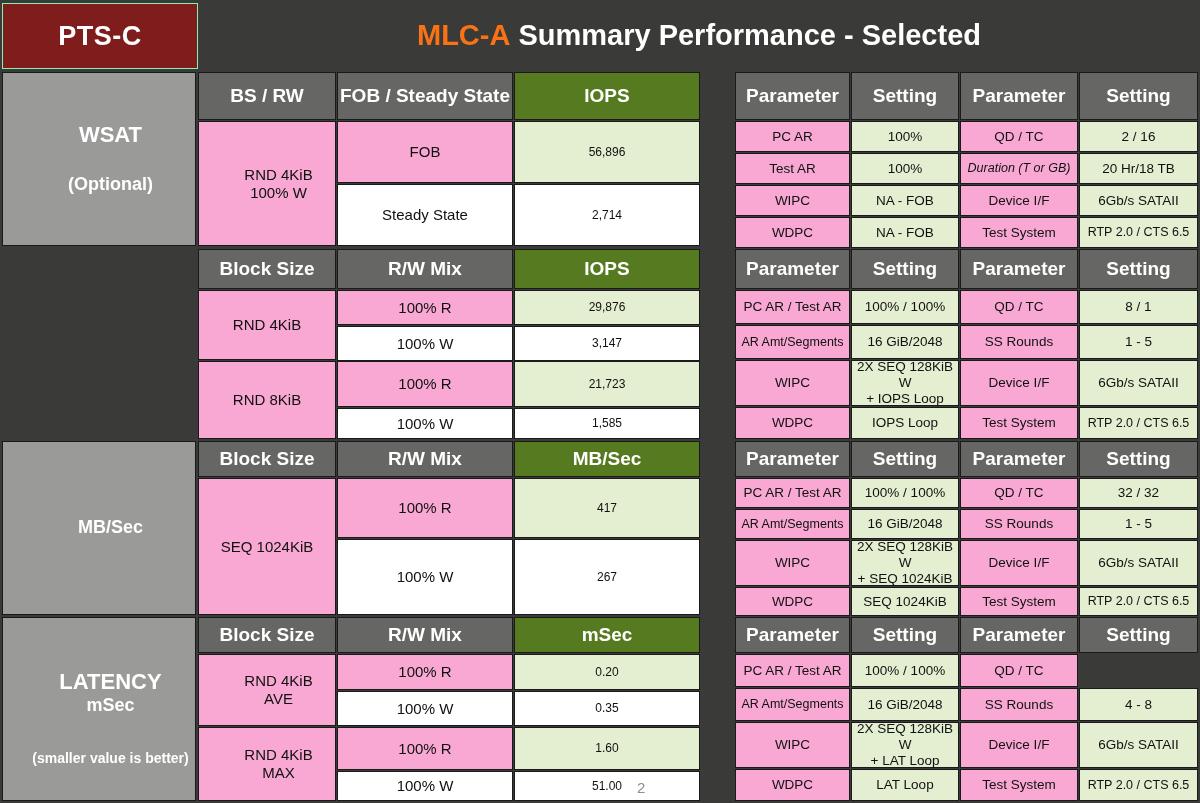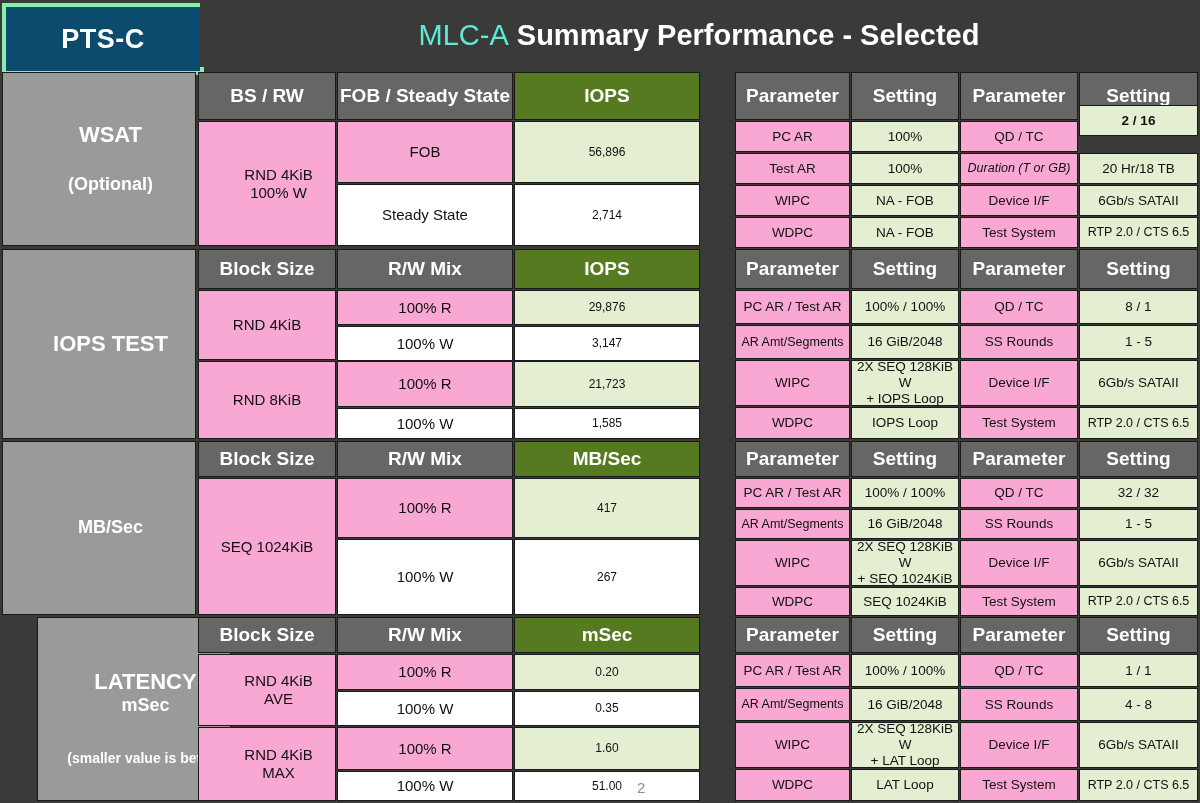--- a/index.html
+++ b/index.html
@@ -8,31 +8,31 @@
     background:#3a3a38;
     font-family:"Liberation Sans", sans-serif;
     overflow:hidden;
   }
   .sheet{position:relative;width:1200px;height:803px;background:#3a3a38;}
 
   
   .titlebar{position:absolute;left:0;top:0;width:1200px;height:70px;}
   .brandcell{
     position:absolute;left:2px;top:3px;width:194px;height:64px;
-    background:#0c4a6e;border:4px solid #86efac;
+    background:#7f1d1d;border:1px solid #86efac;
     display:flex;align-items:center;justify-content:center;
     color:#fff;font-size:27px;font-weight:bold;letter-spacing:.5px;
   }
   .titletext{
     position:absolute;left:200px;top:3px;width:998px;height:64px;
     background:#3a3a38;
     display:flex;align-items:center;justify-content:center;
     white-space:nowrap;
   }
-  .titletext .hl{color:#5eead4;font-size:29px;font-weight:normal;margin-right:8px;}
+  .titletext .hl{color:#f97316;font-size:29px;font-weight:bold;margin-right:8px;}
   .titletext .tx{color:#ffffff;font-size:29px;font-weight:bold;}
 
   
   .cell{
     position:absolute;box-sizing:border-box;
     display:flex;align-items:center;justify-content:center;
     text-align:center;line-height:1.18;
     border:1px solid #1a1a1a;
   }
   .hdr{background:#666664;color:#fff;font-weight:bold;font-size:19px;text-align:right;}
@@ -88,40 +88,37 @@
   <div class="cell white val" style="left:514px;top:184px;width:186px;height:62px;">2,714</div>
 
   <div class="cell hdr" style="left:735px;top:72px;width:115px;height:48px;">Parameter</div>
   <div class="cell hdr" style="left:851px;top:72px;width:108px;height:48px;">Setting</div>
   <div class="cell hdr" style="left:960px;top:72px;width:118px;height:48px;">Parameter</div>
   <div class="cell hdr" style="left:1079px;top:72px;width:119px;height:48px;">Setting</div>
 
   <div class="cell lblue pname" style="left:735px;top:121px;width:115px;height:31px;">PC AR</div>
   <div class="cell lgreen pval" style="left:851px;top:121px;width:108px;height:31px;">100%</div>
   <div class="cell lblue pname" style="left:960px;top:121px;width:118px;height:31px;">QD / TC</div>
-  <div class="cell lgreen pval" style="left:1079px;top:105px;width:119px;height:31px;font-weight:bold;">2 / 16</div>
+  <div class="cell lgreen pval" style="left:1079px;top:121px;width:119px;height:31px;">2 / 16</div>
 
   <div class="cell lblue pname" style="left:735px;top:153px;width:115px;height:31px;">Test AR</div>
   <div class="cell lgreen pval" style="left:851px;top:153px;width:108px;height:31px;">100%</div>
   <div class="cell lblue pname" style="left:960px;top:153px;width:118px;height:31px;font-size:12.5px;font-style:italic;">Duration (T or GB)</div>
   <div class="cell lgreen pval" style="left:1079px;top:153px;width:119px;height:31px;">20 Hr/18 TB</div>
 
   <div class="cell lblue pname" style="left:735px;top:185px;width:115px;height:31px;">WIPC</div>
   <div class="cell lgreen pval" style="left:851px;top:185px;width:108px;height:31px;">NA - FOB</div>
   <div class="cell lblue pname" style="left:960px;top:185px;width:118px;height:31px;">Device I/F</div>
   <div class="cell lgreen pval" style="left:1079px;top:185px;width:119px;height:31px;">6Gb/s SATAII</div>
 
   <div class="cell lblue pname" style="left:735px;top:217px;width:115px;height:31px;">WDPC</div>
   <div class="cell lgreen pval" style="left:851px;top:217px;width:108px;height:31px;">NA - FOB</div>
   <div class="cell lblue pname" style="left:960px;top:217px;width:118px;height:31px;">Test System</div>
   <div class="cell lgreen pval" style="left:1079px;top:217px;width:119px;height:31px;font-size:12.5px;">RTP 2.0 / CTS 6.5</div>
 
-  <div class="cell cat stack" style="left:2px;top:249px;width:194px;height:190px;">
-    <span class="big">IOPS TEST</span>
-  </div>
 
   <div class="cell hdr" style="left:198px;top:249px;width:138px;height:40px;">Block Size</div>
   <div class="cell hdr" style="left:337px;top:249px;width:176px;height:40px;">R/W Mix</div>
   <div class="cell hdr-green" style="left:514px;top:249px;width:186px;height:40px;">IOPS</div>
 
   <div class="cell lblue" style="left:198px;top:290px;width:138px;height:70px;">RND 4KiB</div>
   <div class="cell lblue" style="left:337px;top:290px;width:176px;height:35px;">100% R</div>
   <div class="cell lgreen val" style="left:514px;top:290px;width:186px;height:35px;">29,876</div>
   <div class="cell white" style="left:337px;top:326px;width:176px;height:35px;">100% W</div>
   <div class="cell white val" style="left:514px;top:326px;width:186px;height:35px;">3,147</div>
@@ -191,21 +188,21 @@
   <div class="cell lgreen pval" style="left:851px;top:540px;width:108px;height:46px;white-space:pre-line;">2X SEQ 128KiB W
 + SEQ 1024KiB</div>
   <div class="cell lblue pname" style="left:960px;top:540px;width:118px;height:46px;">Device I/F</div>
   <div class="cell lgreen pval" style="left:1079px;top:540px;width:119px;height:46px;">6Gb/s SATAII</div>
 
   <div class="cell lblue pname" style="left:735px;top:587px;width:115px;height:29px;">WDPC</div>
   <div class="cell lgreen pval" style="left:851px;top:587px;width:108px;height:29px;">SEQ 1024KiB</div>
   <div class="cell lblue pname" style="left:960px;top:587px;width:118px;height:29px;">Test System</div>
   <div class="cell lgreen pval" style="left:1079px;top:587px;width:119px;height:29px;font-size:12.5px;">RTP 2.0 / CTS 6.5</div>
 
-  <div class="cell cat stack" style="left:2px;top:617px;width:194px;height:184px;margin-left:35px;">
+  <div class="cell cat stack" style="left:2px;top:617px;width:194px;height:184px;">
     <span class="big" style="margin-top:18px;">LATENCY</span>
     <span class="mid">mSec</span>
     <span class="sml" style="margin-top:34px;">(smaller value is better)</span>
   </div>
 
   <div class="cell hdr" style="left:198px;top:617px;width:138px;height:36px;">Block Size</div>
   <div class="cell hdr" style="left:337px;top:617px;width:176px;height:36px;">R/W  Mix</div>
   <div class="cell hdr-green" style="left:514px;top:617px;width:186px;height:36px;">mSec</div>
 
   <div class="cell lblue stack" style="left:198px;top:654px;width:138px;height:72px;">
@@ -229,21 +226,20 @@
   <div class="pagenum" style="left:637px;top:779px;">2</div>
 
   <div class="cell hdr" style="left:735px;top:617px;width:115px;height:36px;">Parameter</div>
   <div class="cell hdr" style="left:851px;top:617px;width:108px;height:36px;">Setting</div>
   <div class="cell hdr" style="left:960px;top:617px;width:118px;height:36px;">Parameter</div>
   <div class="cell hdr" style="left:1079px;top:617px;width:119px;height:36px;">Setting</div>
 
   <div class="cell lblue pname" style="left:735px;top:654px;width:115px;height:33px;">PC AR / Test AR</div>
   <div class="cell lgreen pval" style="left:851px;top:654px;width:108px;height:33px;">100% / 100%</div>
   <div class="cell lblue pname" style="left:960px;top:654px;width:118px;height:33px;">QD / TC</div>
-  <div class="cell lgreen pval" style="left:1079px;top:654px;width:119px;height:33px;">1 / 1</div>
 
   <div class="cell lblue pname" style="left:735px;top:688px;width:115px;height:33px;font-size:12.5px;">AR Amt/Segments</div>
   <div class="cell lgreen pval" style="left:851px;top:688px;width:108px;height:33px;">16 GiB/2048</div>
   <div class="cell lblue pname" style="left:960px;top:688px;width:118px;height:33px;">SS Rounds</div>
   <div class="cell lgreen pval" style="left:1079px;top:688px;width:119px;height:33px;">4 - 8</div>
 
   <div class="cell lblue pname" style="left:735px;top:722px;width:115px;height:46px;">WIPC</div>
   <div class="cell lgreen pval" style="left:851px;top:722px;width:108px;height:46px;white-space:pre-line;">2X SEQ 128KiB W
 + LAT Loop</div>
   <div class="cell lblue pname" style="left:960px;top:722px;width:118px;height:46px;">Device I/F</div>

